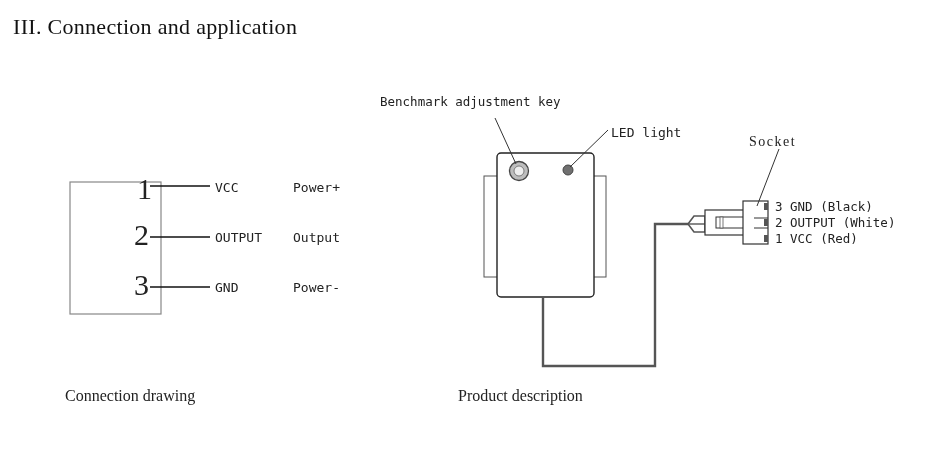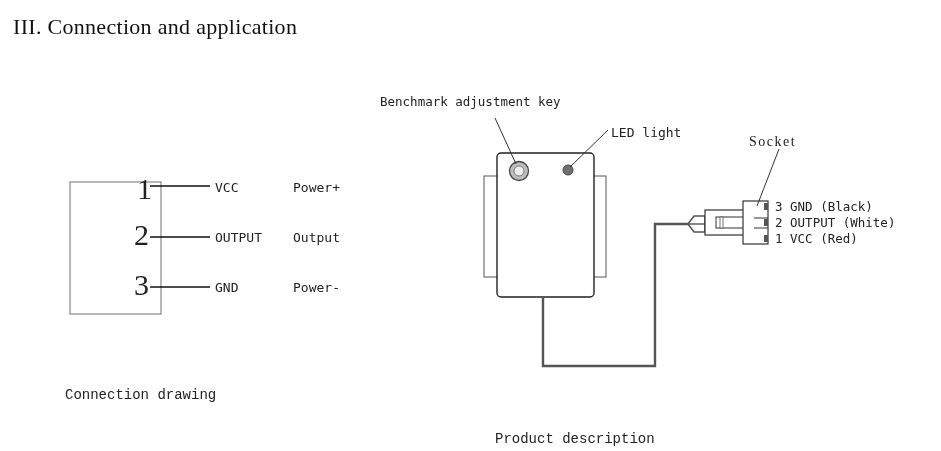--- a/index.html
+++ b/index.html
@@ -7,22 +7,22 @@
   .title {
     position: absolute; left: 13px; top: 14px;
     font-family: "Liberation Serif", serif; font-size: 22px; color: #111;
     letter-spacing: 0.3px;
     text-align: center;
   }
   svg { position: absolute; left: 0; top: 0; }
   .mono { font-family: "DejaVu Sans Mono", "Liberation Mono", monospace; fill: #222; }
   .serif { font-family: "Liberation Serif", serif; fill: #222; }
   .caption {
-    position: absolute; font-family: Liberation Mono, monospace;
-    font-size: 14px; color: #222; text-align: right;
+    position: absolute; font-family: Liberation Serif, serif;
+    font-size: 16px; color: #222; text-align: right;
   }
 </style>
 </head>
 <body>
 
 <div class="title">III. Connection and application</div>
 
 <svg width="941" height="451" viewBox="0 0 941 451">
 
   <g>
@@ -79,13 +79,13 @@
     <line x1="757" y1="206" x2="779" y2="149" stroke="#333" stroke-width="1"></line>
     <text x="749" y="146" class="serif" font-size="14" letter-spacing="1.5">Socket</text>
 
     <text x="775" y="211" class="mono" font-size="12.5">3 GND (Black)</text>
     <text x="775" y="227" class="mono" font-size="12.5">2 OUTPUT (White)</text>
     <text x="775" y="243" class="mono" font-size="12.5">1 VCC (Red)</text>
   </g>
 </svg>
 
 <div class="caption" style="left:65px; top:387px;">Connection drawing</div>
-<div class="caption" style="left:495px; top:387px;margin-top:44px;">Product description</div>
+<div class="caption" style="left:458px; top:387px;">Product description</div>
 
 </body></html>

